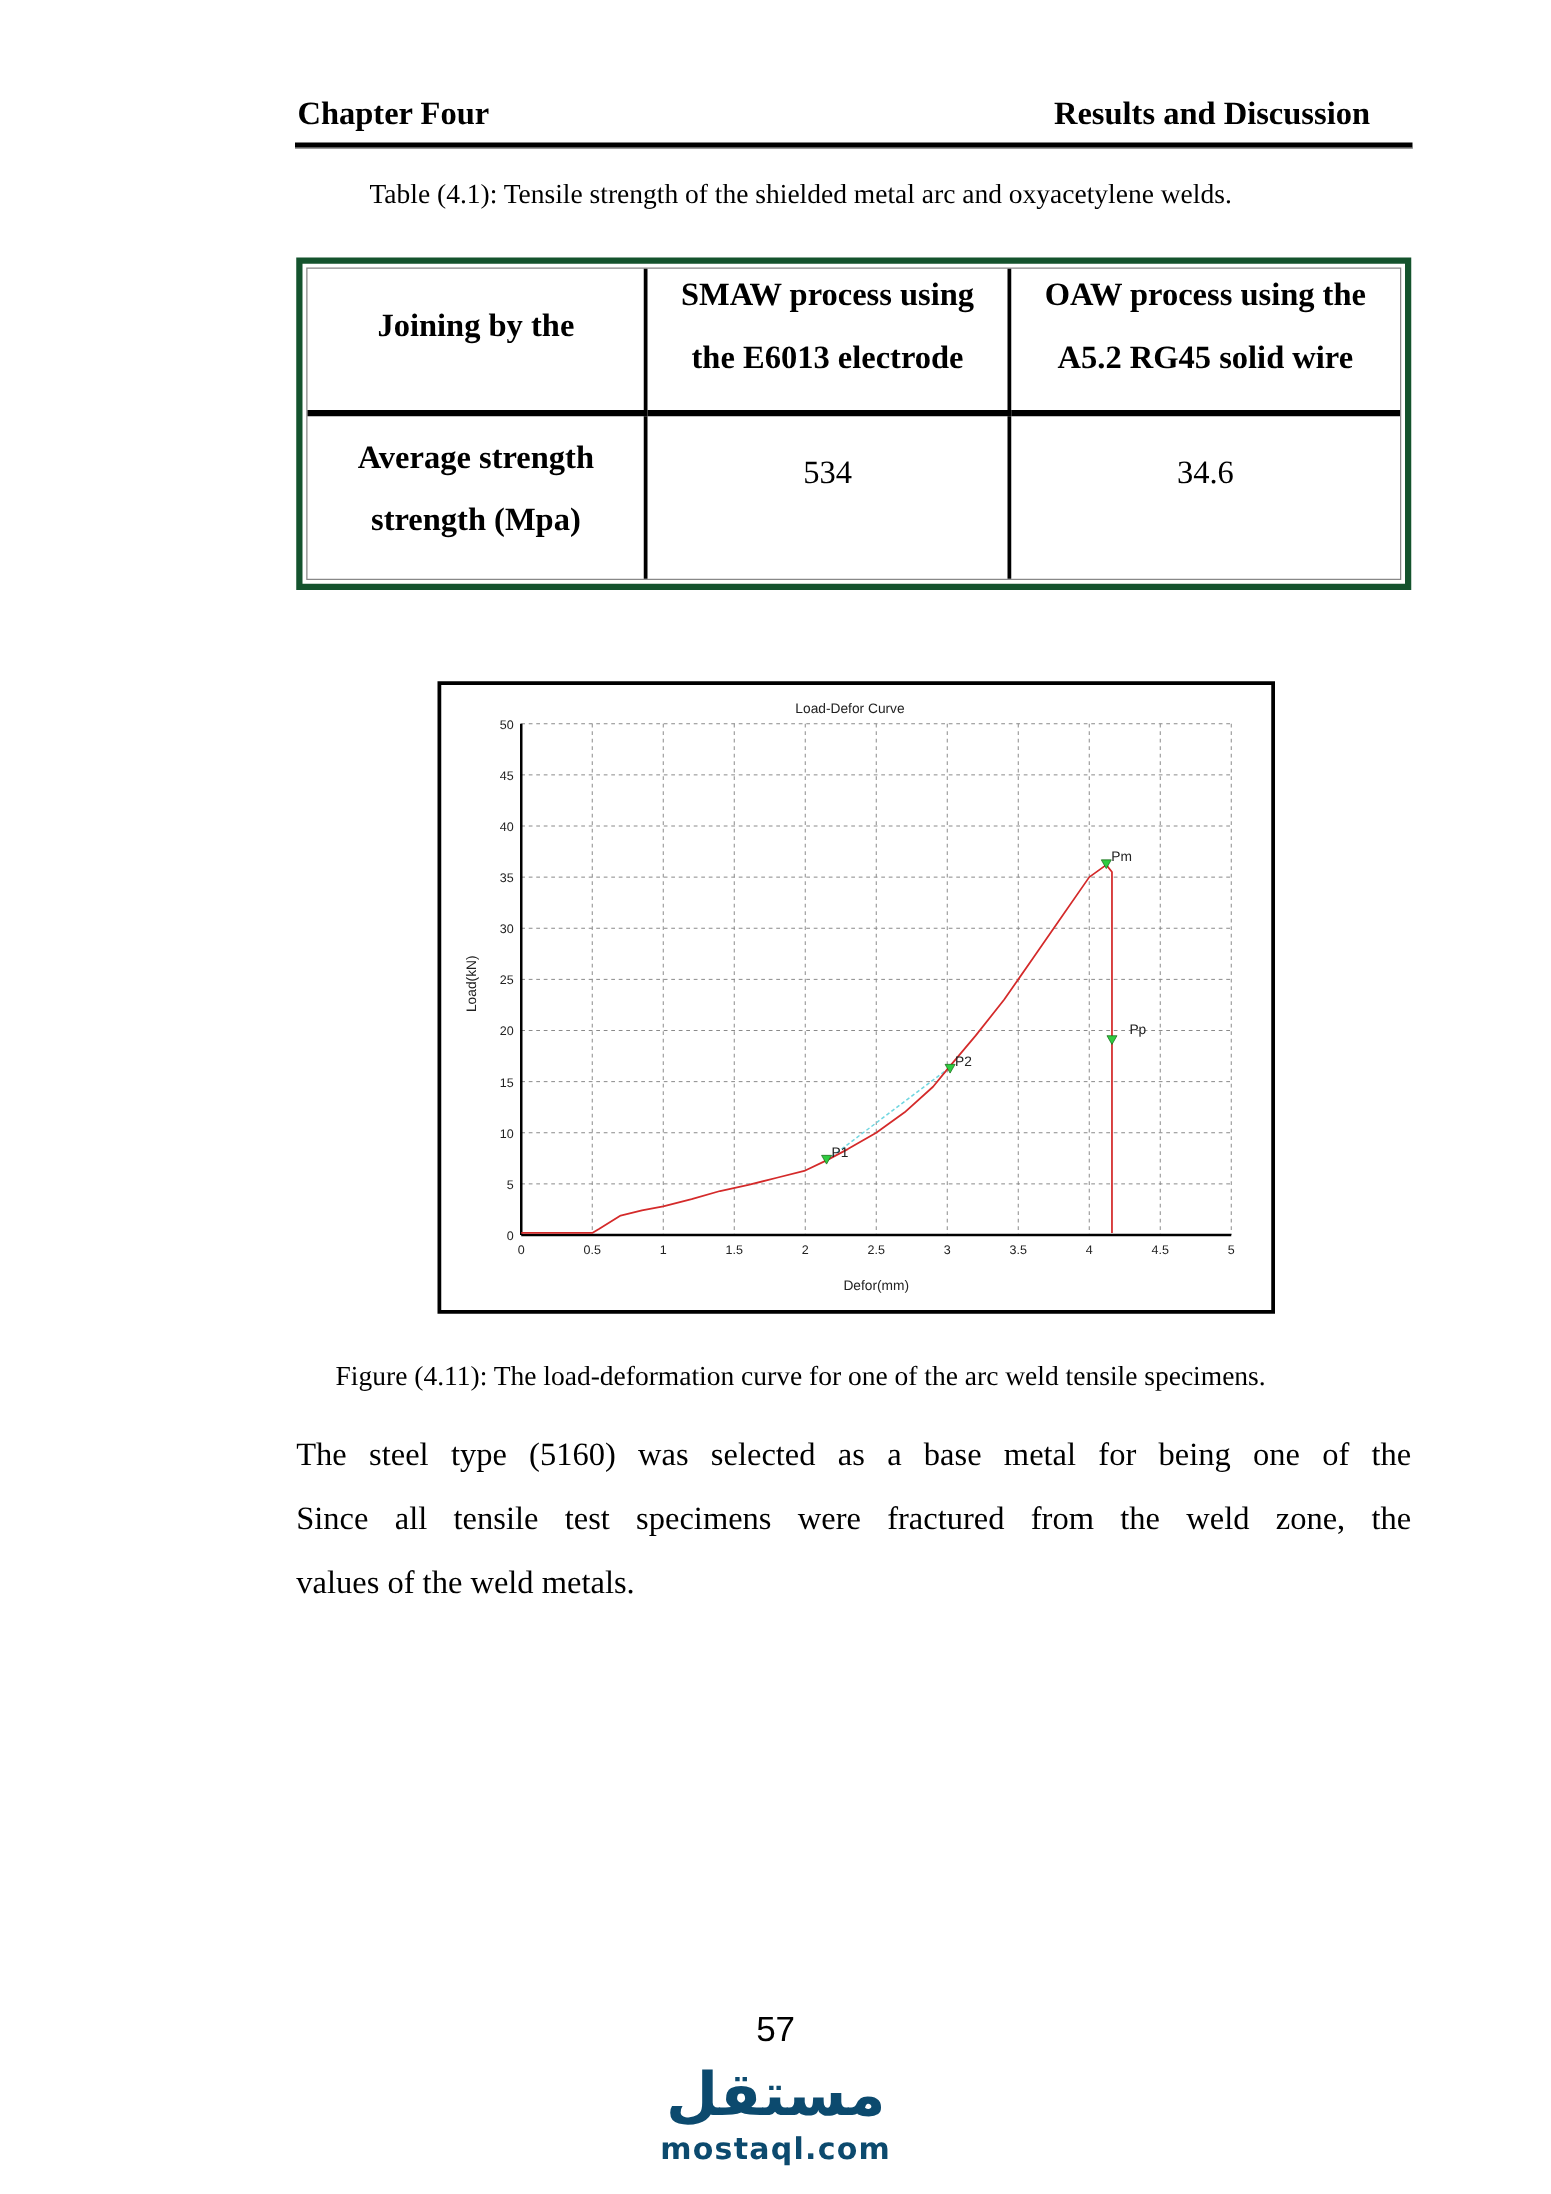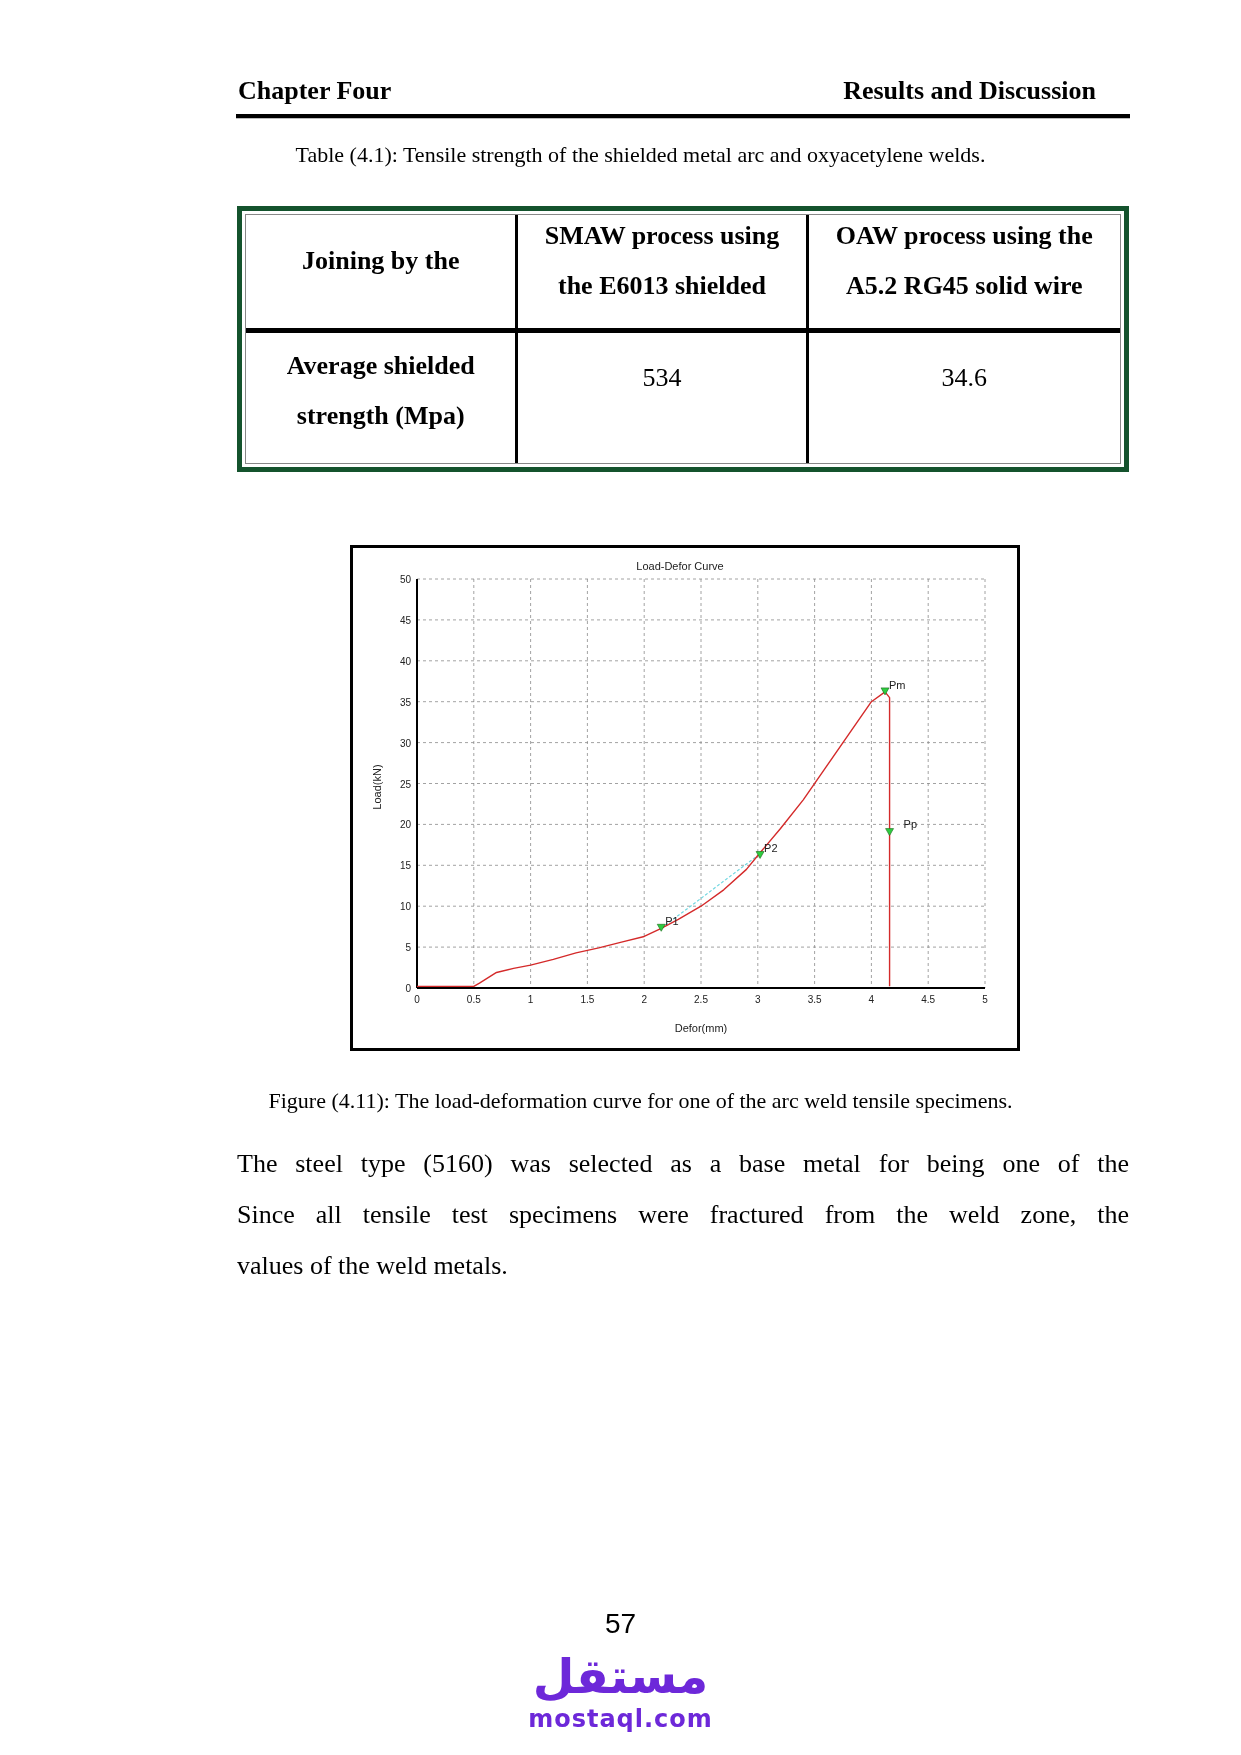--- a/index.html
+++ b/index.html
@@ -22,21 +22,21 @@
   table.data td:first-child { border-left:none; }
   table.data td:last-child { border-right:none; }
   table.data td.bold { font-weight:bold; }
   table.data tr.r1 td { border-bottom-width:5px; }
   .chart-frame { left:350px; top:545px; width:670px; height:506px; box-sizing:border-box;
                  border:3px solid #000; background:#fff; }
   .para { left:237px; top:1138px; width:892px; font-size:26px; line-height:51px; text-align:justify; }
   .para .line { display:block; text-align:justify; text-align-last:justify; height:51px; white-space:nowrap; }
   .para .line.last { text-align-last:left; }
   .page-num { left:0; width:100%; text-align:center; top:1608px; font-family:"Liberation Sans", sans-serif; font-size:28px; }
-  .wm { left:0; width:100%; text-align:center; color:#6d28d9; font-family:"DejaVu Sans", sans-serif; }
+  .wm { left:0; width:100%; text-align:center; color:#0c4a6e; font-family:"DejaVu Sans", sans-serif; }
   .wm-ar { top:1648px; font-size:48px; font-weight:bold; }
   .wm-en { top:1705px; font-size:24px; font-weight:bold; letter-spacing:1px; }
   svg text { font-family:"Liberation Sans", sans-serif; }
 </style>
 </head>
 <body>
 
 <div class="abs hdr hdr-left">Chapter Four</div>
 <div class="abs hdr hdr-right">Results and Discussion</div>
 <div class="abs hdr-rule"></div>
@@ -51,30 +51,30 @@
           <col style="width:33.2%">
           <col style="width:35.8%">
         </colgroup>
       <tbody>
           <tr class="r1" style="height:115px;">
         <td class="bold">
           <div style="margin-top:-20px;">Joining by the</div>
         </td>
         <td class="bold">
           <div style="white-space:nowrap;margin-top:-20px;">SMAW process using</div>
-          <div>the E6013 shielded</div>
+          <div>the E6013 electrode</div>
         </td>
         <td class="bold">
           <div style="white-space:nowrap;margin-top:-20px;">OAW process using the</div>
           <div>A5.2 RG45 solid wire</div>
         </td>
       </tr>
       <tr>
         <td class="bold">
-          <div style="margin-top:-14px;">Average shielded</div>
+          <div style="margin-top:-14px;">Average strength</div>
           <div>strength (Mpa)</div>
         </td>
         <td>
           <div style="margin-top:-40px;">534</div>
         </td>
         <td>
           <div style="margin-top:-40px;">34.6</div>
         </td>
       </tr>
     </tbody>

